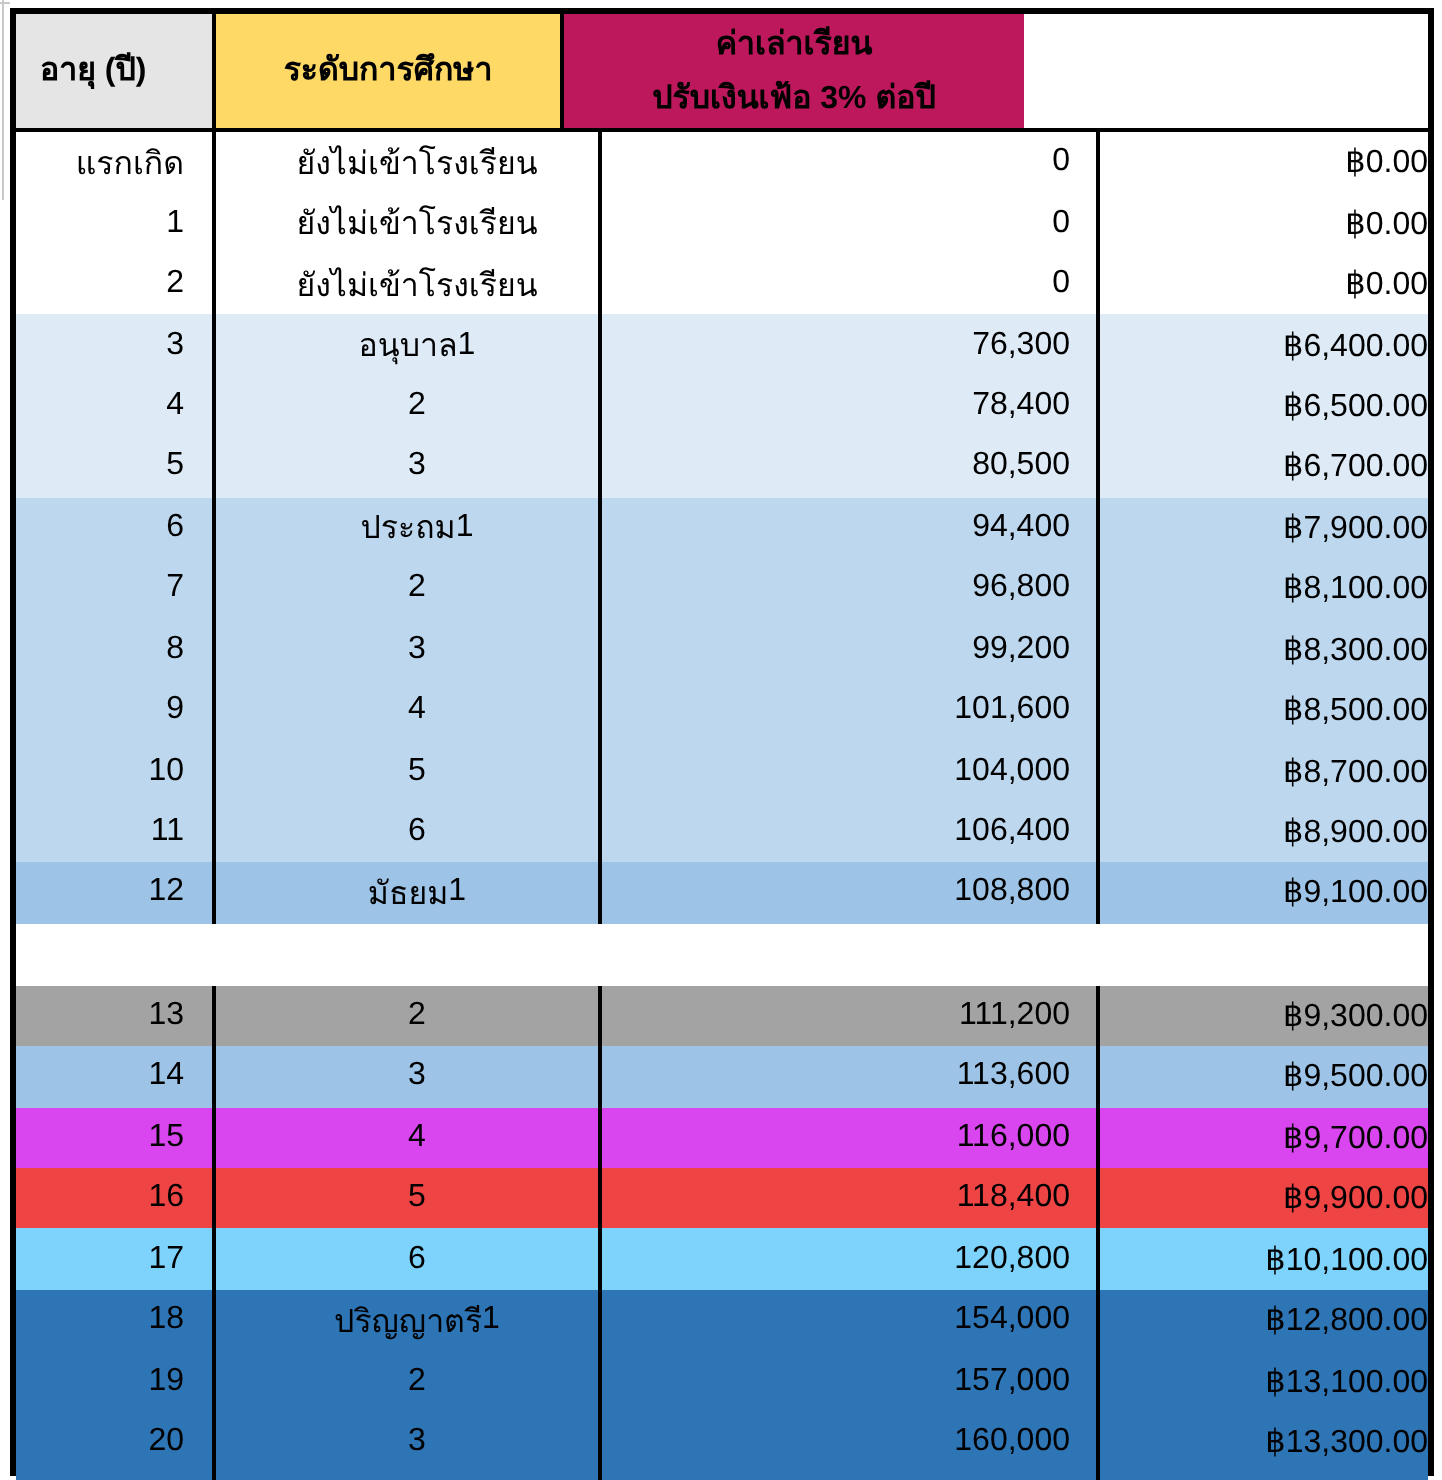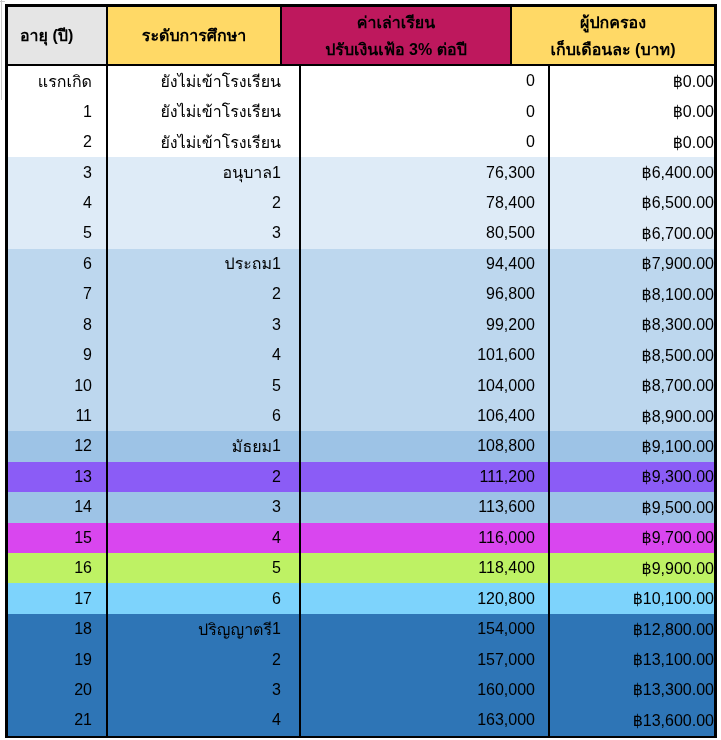--- a/index.html
+++ b/index.html
@@ -43,21 +43,21 @@
   .hdr-cell.age-h { align-items: flex-start; padding-left: 12px; }
 
   .row { height: 30.45px; font-size: 16px; color: #000; gap: 19px; }
   .cell {
     display: flex; align-items: center;
     border-right: 2px solid #000;
     overflow: hidden; white-space: nowrap;
   }
   .cell:last-child { border-right: none; }
   .cell.age      { justify-content: flex-end; padding-right: 14px; }
-  .cell.level    { justify-content: flex-end; padding-left: 9px; padding-right: 18px; }
+  .cell.level    { justify-content: center; padding-left: 9px; padding-right: 18px; }
   .cell.tuition  { justify-content: flex-end; padding-right: 13px; }
   .cell.monthly  { justify-content: flex-end; }
 </style>
 </head>
 <body>
 
 <div class="gridline-v"></div>
 <div class="gridline-h"></div>
 
 <div class="tbl">
@@ -65,24 +65,20 @@
     <div class="hdr-cell age-h" style="background: #e5e5e5;">
       <span>อายุ (ปี)</span>
     </div>
     <div class="hdr-cell" style="background: rgb(255, 217, 102);">
       <span>ระดับการศึกษา</span>
     </div>
     <div class="hdr-cell" style="background: #be185d;">
       <span>ค่าเล่าเรียน</span>
       <span>ปรับเงินเฟ้อ 3% ต่อปี</span>
     </div>
-    <div class="hdr-cell" style="background: rgb(255, 217, 102);">
-      <span>ผู้ปกครอง</span>
-      <span>เก็บเดือนละ (บาท)</span>
-    </div>
   </div>
   <div id="rows-container">
   <div class="row" style="background: rgb(255, 255, 255);">
     <div class="cell age">แรกเกิด</div>
     <div class="cell level">
       <span class="lvl">ยังไม่เข้าโรงเรียน</span>
       <span class="yr"></span>
     </div>
     <div class="cell tuition">0</div>
     <div class="cell monthly">฿0.00</div>
@@ -201,21 +197,21 @@
   <div class="row" style="background: rgb(157, 195, 230);">
     <div class="cell age">12</div>
     <div class="cell level">
       <span class="lvl">มัธยม</span>
       <span class="yr">1</span>
     </div>
     <div class="cell tuition">108,800</div>
     <div class="cell monthly">฿9,100.00</div>
   </div>
 
-  <div class="row" style="background: #8b5cf6;">
+  <div class="row" style="background: #a3a3a3; margin-top: 31px;">
     <div class="cell age">13</div>
     <div class="cell level">
       <span class="lvl"></span>
       <span class="yr">2</span>
     </div>
     <div class="cell tuition">111,200</div>
     <div class="cell monthly">฿9,300.00</div>
   </div>
 
   <div class="row" style="background: rgb(157, 195, 230);">
@@ -231,21 +227,21 @@
   <div class="row" style="background: #d946ef;">
     <div class="cell age">15</div>
     <div class="cell level">
       <span class="lvl"></span>
       <span class="yr">4</span>
     </div>
     <div class="cell tuition">116,000</div>
     <div class="cell monthly">฿9,700.00</div>
   </div>
 
-  <div class="row" style="background: #bef264;">
+  <div class="row" style="background: #ef4444;">
     <div class="cell age">16</div>
     <div class="cell level">
       <span class="lvl"></span>
       <span class="yr">5</span>
     </div>
     <div class="cell tuition">118,400</div>
     <div class="cell monthly">฿9,900.00</div>
   </div>
 
   <div class="row" style="background: #7dd3fc;">

